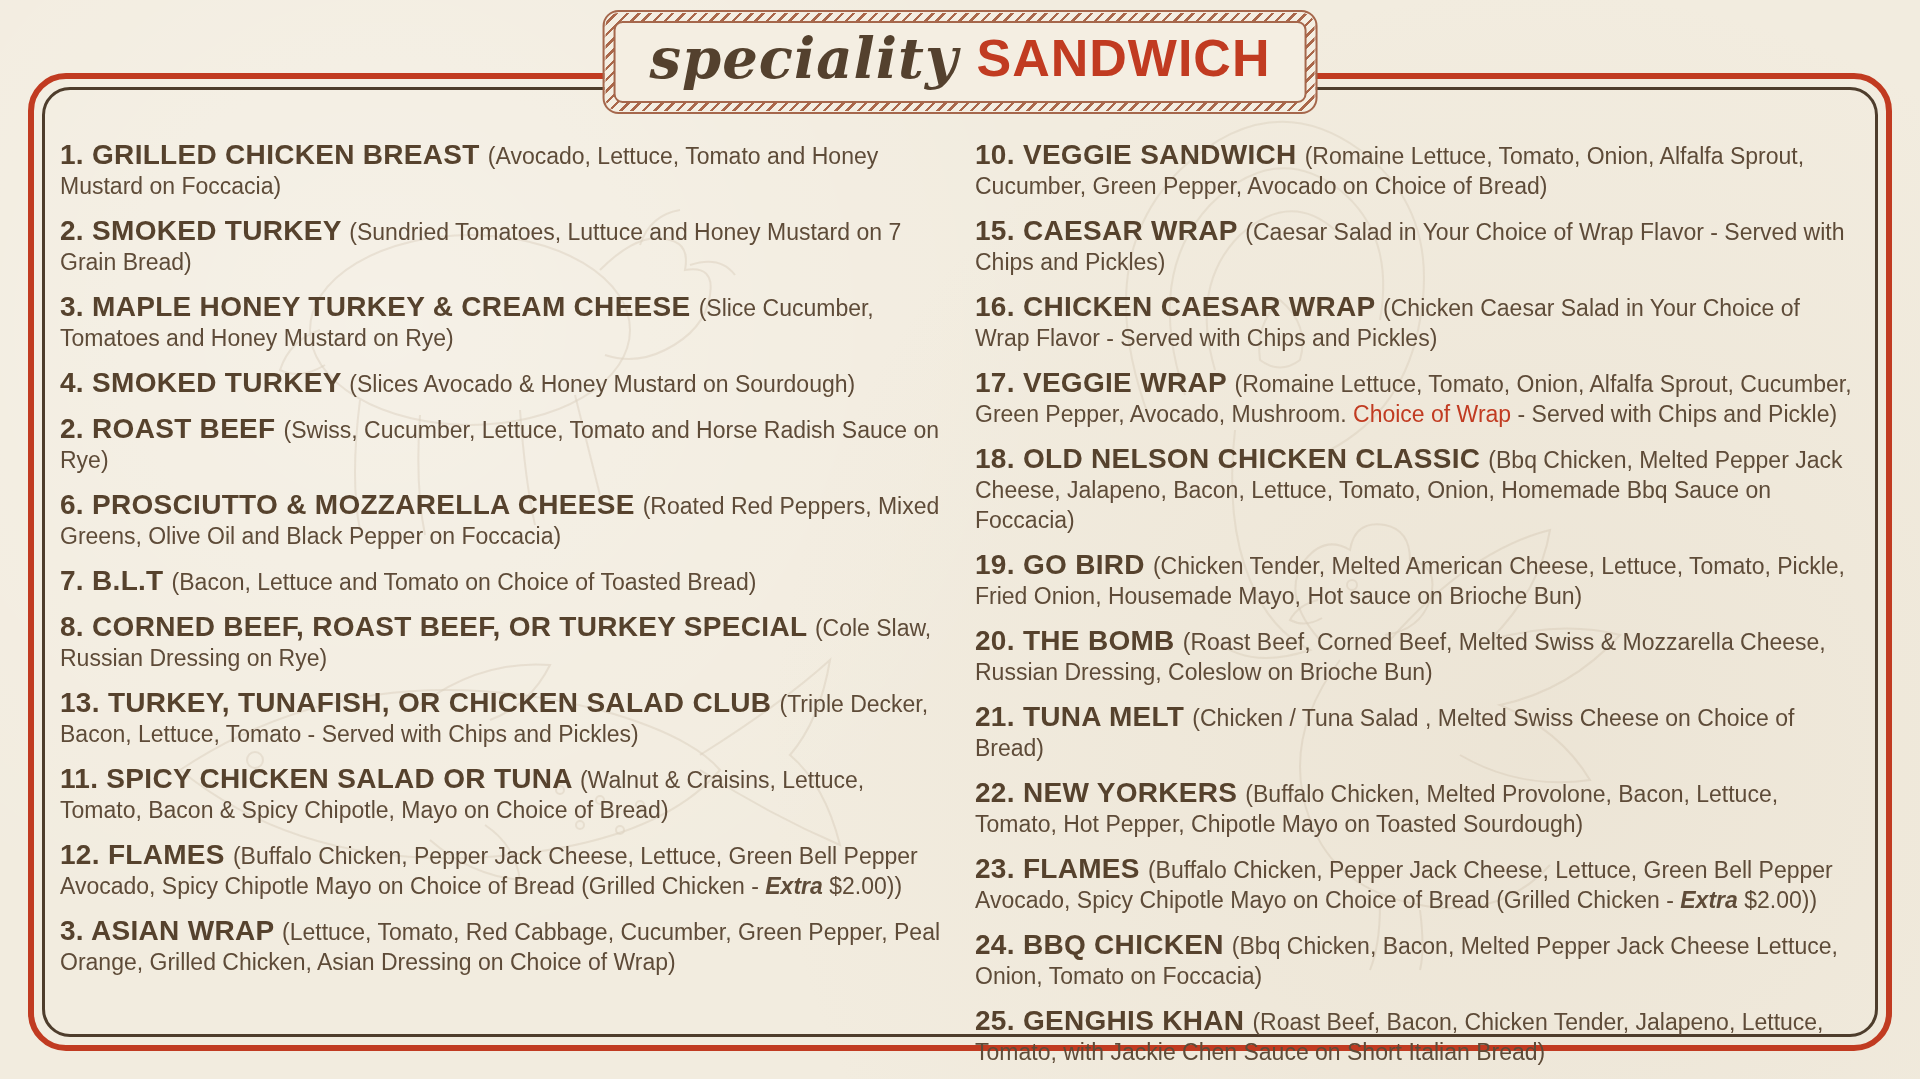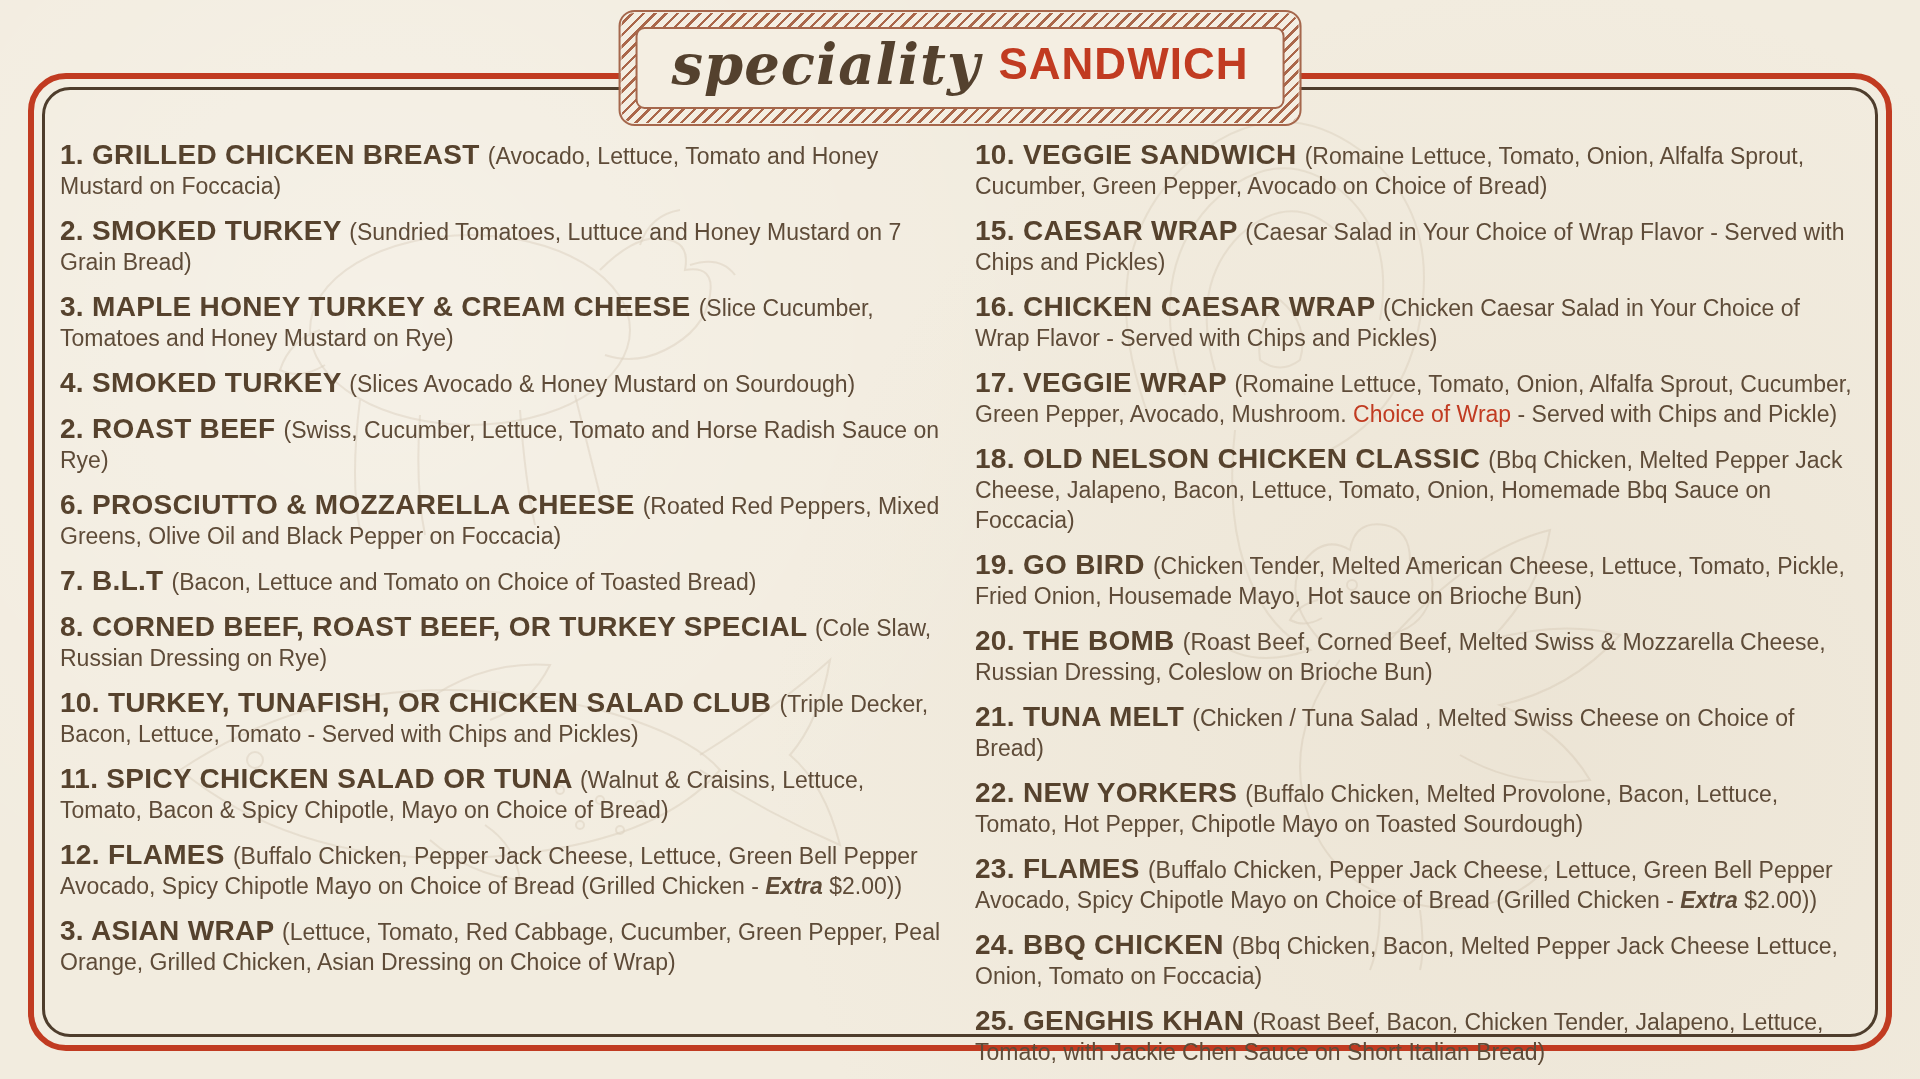--- a/index.html
+++ b/index.html
@@ -22,42 +22,42 @@
     position:absolute;left:28px;right:28px;top:73px;bottom:28px;
     border:6px solid #c13b21;border-radius:38px;
   }
   .frame-brown{
     position:absolute;left:42px;right:42px;top:87px;bottom:42px;
     border:3px solid #4e3d2c;border-radius:28px;
   }
   
   .title-box{
     position:absolute;top:10px;left:50%;transform:translateX(-50%);
-    padding:15px;border-radius:16px;
+    padding:9px;border-radius:16px;
     background:repeating-linear-gradient(135deg,#aa674a 0 2.5px,#f4eee2 2.5px 8px);
     border:2px solid #a5674c;
     box-shadow:0 0 0 1px #f4eee2 inset;
     z-index:5;
   }
   .title-inner{
     background:#f4eee2;border:2px solid #a5674c;border-radius:9px;
     padding:0 34px 8px 34px;
     display:flex;align-items:center;gap:18px;white-space:nowrap;
   }
   .title-script{
     font-family:"DejaVu Serif", serif;
     font-style:italic;font-weight:700;
     font-size:56px;line-height:70px;
     color:#54412e;
     letter-spacing:1px;
   }
   .title-main{
     font-family:"Liberation Sans", sans-serif;
     font-stretch:condensed;
-    font-weight:700;font-size:44px;line-height:64px;
+    font-weight:700;font-size:52px;line-height:64px;
     color:#c13b21;letter-spacing:1px;
   }
   
   .content{
     position:absolute;left:42px;right:42px;top:118px;bottom:45px;
     padding:22px 18px 0 18px;
     display:flex;gap:30px;
     z-index:2;
   }
   .col{flex:1 1 0;}
@@ -138,21 +138,21 @@
   <div class="content">
     <div class="col">
         <p class="item"><span class="item-name">1. GRILLED CHICKEN BREAST </span><span class="seg-normal">(Avocado, Lettuce, Tomato and Honey Mustard on Foccacia)</span></p>
         <p class="item"><span class="item-name">2. SMOKED TURKEY </span><span class="seg-normal">(Sundried Tomatoes, Luttuce and Honey Mustard on 7 Grain Bread)</span></p>
         <p class="item"><span class="item-name">3. MAPLE HONEY TURKEY &amp; CREAM CHEESE </span><span class="seg-normal">(Slice Cucumber, Tomatoes and Honey Mustard on Rye)</span></p>
         <p class="item"><span class="item-name">4. SMOKED TURKEY </span><span class="seg-normal">(Slices Avocado &amp; Honey Mustard on Sourdough)</span></p>
         <p class="item"><span class="item-name">2. ROAST BEEF </span><span class="seg-normal">(Swiss, Cucumber, Lettuce, Tomato and Horse Radish Sauce on Rye)</span></p>
         <p class="item"><span class="item-name">6. PROSCIUTTO &amp; MOZZARELLA CHEESE </span><span class="seg-normal">(Roated Red Peppers, Mixed Greens, Olive Oil and Black Pepper on Foccacia)</span></p>
         <p class="item"><span class="item-name">7. B.L.T </span><span class="seg-normal">(Bacon, Lettuce and Tomato on Choice of Toasted Bread)</span></p>
         <p class="item"><span class="item-name">8. CORNED BEEF, ROAST BEEF, OR TURKEY SPECIAL </span><span class="seg-normal">(Cole Slaw, Russian Dressing on Rye)</span></p>
-        <p class="item"><span class="item-name">10. TURKEY, TUNAFISH, OR CHICKEN SALAD CLUB </span><span class="seg-normal">(Triple Decker, Bacon, Lettuce, Tomato - Served with Chips and Pickles)</span></p>
+        <p class="item"><span class="item-name">13. TURKEY, TUNAFISH, OR CHICKEN SALAD CLUB </span><span class="seg-normal">(Triple Decker, Bacon, Lettuce, Tomato - Served with Chips and Pickles)</span></p>
         <p class="item"><span class="item-name">11. SPICY CHICKEN SALAD OR TUNA </span><span class="seg-normal">(Walnut &amp; Craisins, Lettuce, Tomato, Bacon &amp; Spicy Chipotle, Mayo on Choice of Bread)</span></p>
         <p class="item"><span class="item-name">12. FLAMES </span><span class="seg-normal">(Buffalo Chicken, Pepper Jack Cheese, Lettuce, Green Bell Pepper Avocado, Spicy Chipotle Mayo on Choice of Bread (Grilled Chicken - </span><span class="seg-bolditalic">Extra</span><span class="seg-normal"> $2.00))</span></p>
         <p class="item"><span class="item-name">3. ASIAN WRAP </span><span class="seg-normal">(Lettuce, Tomato, Red Cabbage, Cucumber, Green Pepper, Peal Orange, Grilled Chicken, Asian Dressing on Choice of Wrap)</span></p>
       </div>
     <div class="col">
         <p class="item"><span class="item-name">10. VEGGIE SANDWICH </span><span class="seg-normal">(Romaine Lettuce, Tomato, Onion, Alfalfa Sprout, Cucumber, Green Pepper, Avocado on Choice of Bread)</span></p>
         <p class="item"><span class="item-name">15. CAESAR WRAP </span><span class="seg-normal">(Caesar Salad in Your Choice of Wrap Flavor - Served with Chips and Pickles)</span></p>
         <p class="item"><span class="item-name">16. CHICKEN CAESAR WRAP </span><span class="seg-normal">(Chicken Caesar Salad in Your Choice of Wrap Flavor - Served with Chips and Pickles)</span></p>
         <p class="item"><span class="item-name">17. VEGGIE WRAP </span><span class="seg-normal">(Romaine Lettuce, Tomato, Onion, Alfalfa Sprout, Cucumber, Green Pepper, Avocado, Mushroom. </span><span class="seg-red">Choice of Wrap</span><span class="seg-normal"> - Served with Chips and Pickle)</span></p>
         <p class="item"><span class="item-name">18. OLD NELSON CHICKEN CLASSIC </span><span class="seg-normal">(Bbq Chicken, Melted Pepper Jack Cheese, Jalapeno, Bacon, Lettuce, Tomato, Onion, Homemade Bbq Sauce on Foccacia)</span></p>

